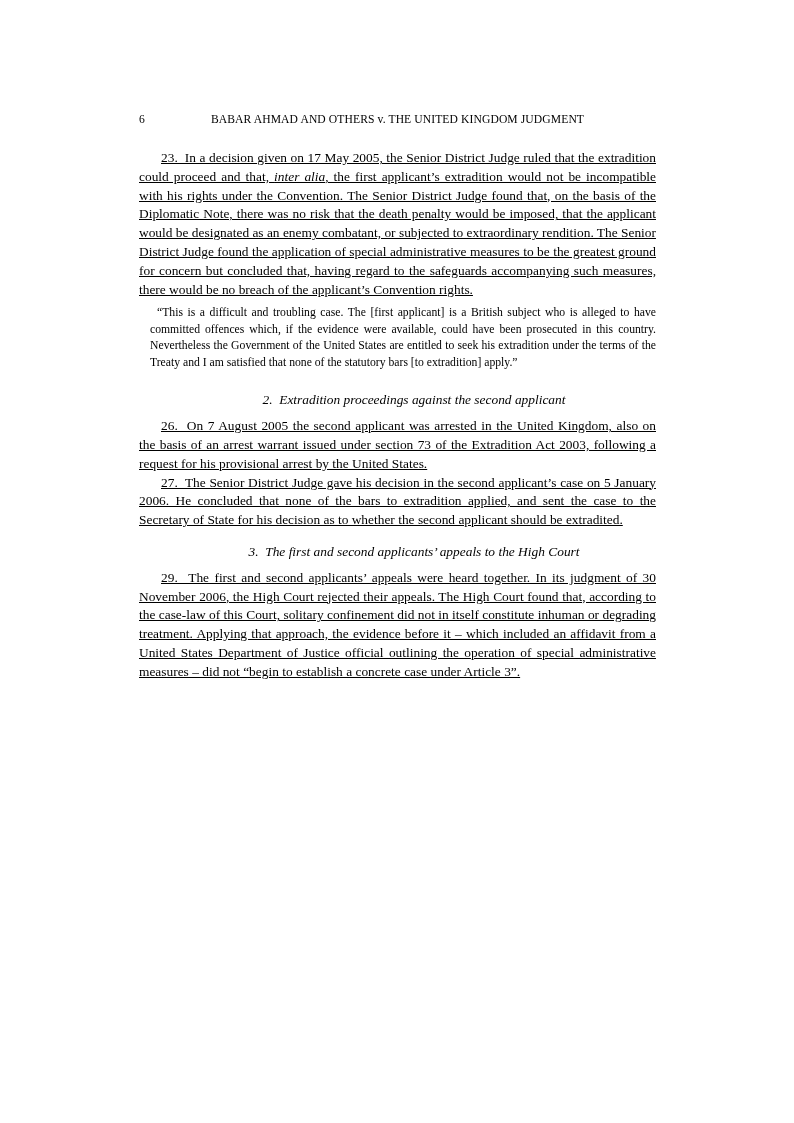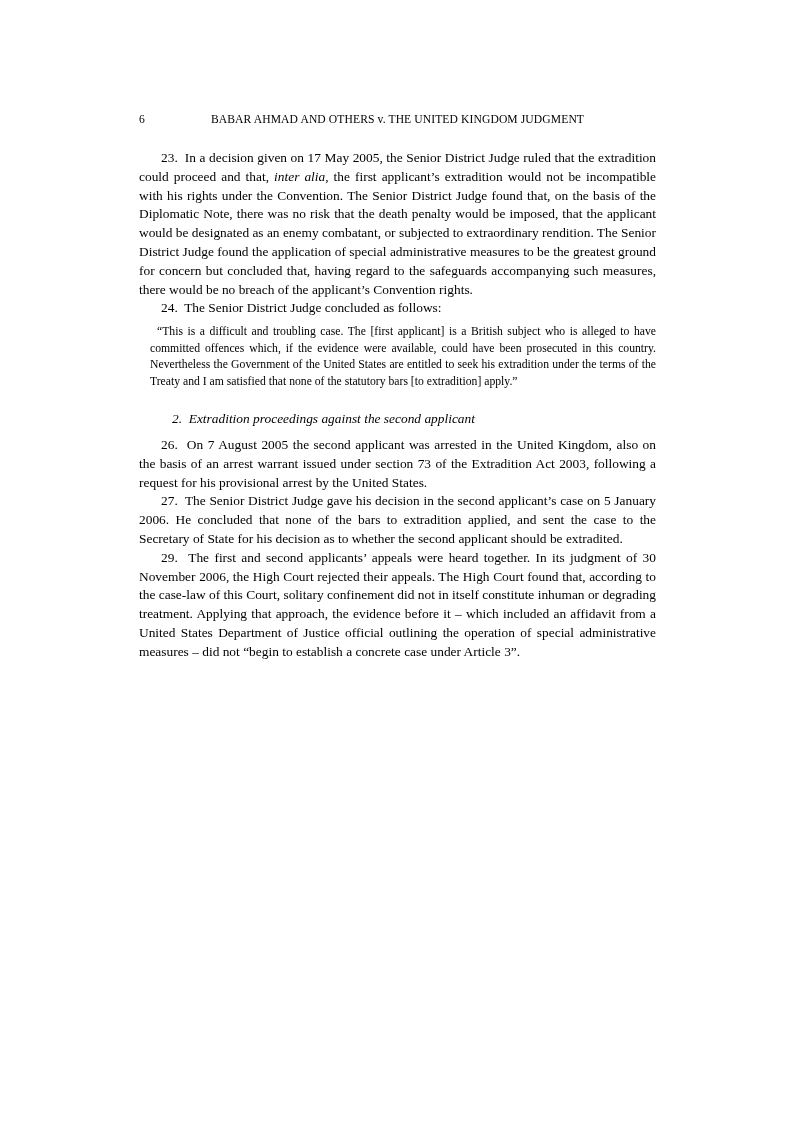--- a/index.html
+++ b/index.html
@@ -38,51 +38,52 @@
     display: block;
     text-align: center;
     letter-spacing: 0.1px;
   }
   .para {
     margin: 0;
     font-size: 13.4px;
     line-height: 18.8px;
     text-align: justify;
     text-indent: 22px;
+    text-decoration: underline;
   }
   .quote {
     margin: 6px 0 20px 11px;
     font-size: 11.7px;
     line-height: 16.5px;
     text-align: justify;
     text-indent: 7px;
   }
   .heading {
     margin: 13px 0 7px 0;
     font-size: 13.4px;
     line-height: 18.8px;
     font-style: italic;
-    text-align: left;
+    text-align: center;
     text-indent: 33px;
   }
   .seg-italic { font-style: italic; }
 </style>
 </head>
 <body>
 
 <div class="page">
   <div class="text-block">
 
     <div class="page-header">
       <span class="page-number">6</span>
       <span class="header-title">BABAR AHMAD AND OTHERS v. THE UNITED KINGDOM JUDGMENT</span>
     </div>
 
     <p class="para"><span>23.&nbsp; In a decision given on 17 May 2005, the Senior District Judge ruled that the extradition could proceed and that, </span><span class="seg-italic">inter alia</span><span>, the first applicant’s extradition would not be incompatible with his rights under the Convention. The Senior District Judge found that, on the basis of the Diplomatic Note, there was no risk that the death penalty would be imposed, that the applicant would be designated as an enemy combatant, or subjected to extraordinary rendition. The&nbsp;Senior District Judge found the application of special administrative measures to be the greatest ground for concern but concluded that, having regard to the safeguards accompanying such measures, there would be no breach of the applicant’s Convention rights.</span></p>
-    <p class="para"><span>24.&nbsp; The Senior District Judge concluded as follows:</span></p>
     <p class="quote"><span>“This is a difficult and troubling case. The [first applicant] is a British subject who is alleged to have committed offences which, if the evidence were available, could have been prosecuted in this country. Nevertheless the Government of the United States are entitled to seek his extradition under the terms of the Treaty and I am satisfied that none of the statutory bars [to extradition] apply.”</span></p>
     <p class="heading"><span>2.&nbsp; Extradition proceedings against the second applicant</span></p>
     <p class="para"><span>26.&nbsp; On 7 August 2005 the second applicant was arrested in the United Kingdom, also on the basis of an arrest warrant issued under section 73 of the Extradition Act 2003, following a request for his provisional arrest by the United States.</span></p>
     <p class="para"><span>27.&nbsp; The Senior District Judge gave his decision in the second applicant’s case on 5 January 2006. He concluded that none of the bars to extradition applied, and sent the case to the Secretary of State for his decision as to whether the second applicant should be extradited.</span></p>
+    <p class="heading"><span>3.&nbsp; The first and second applicants’ appeals to the High Court</span></p>
     <p class="para"><span>29.&nbsp; The first and second applicants’ appeals were heard together. In its judgment of 30 November 2006, the High Court rejected their appeals. The High Court found that, according to the case-law of this Court, solitary confinement did not in itself constitute inhuman or degrading treatment. Applying that approach, the evidence before it – which included an affidavit from a United States Department of Justice official outlining the operation of special administrative measures – did not “begin to establish a concrete case under Article 3”.</span></p>
 
   </div>
 </div>
 
 </body></html>

